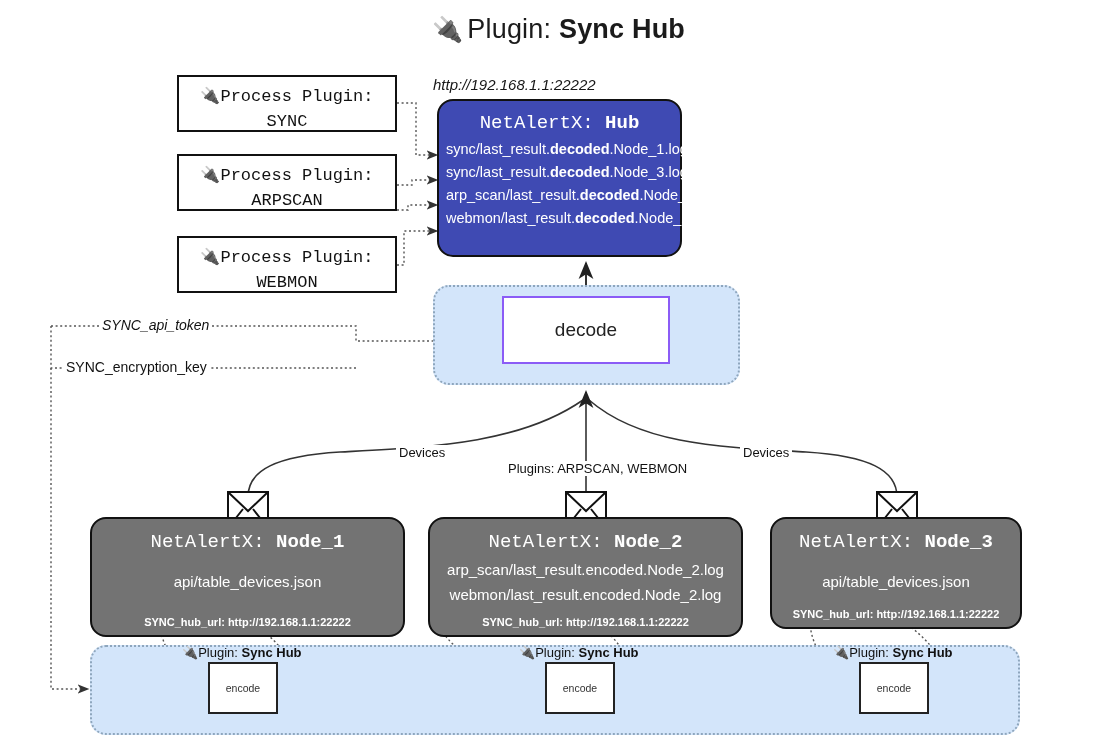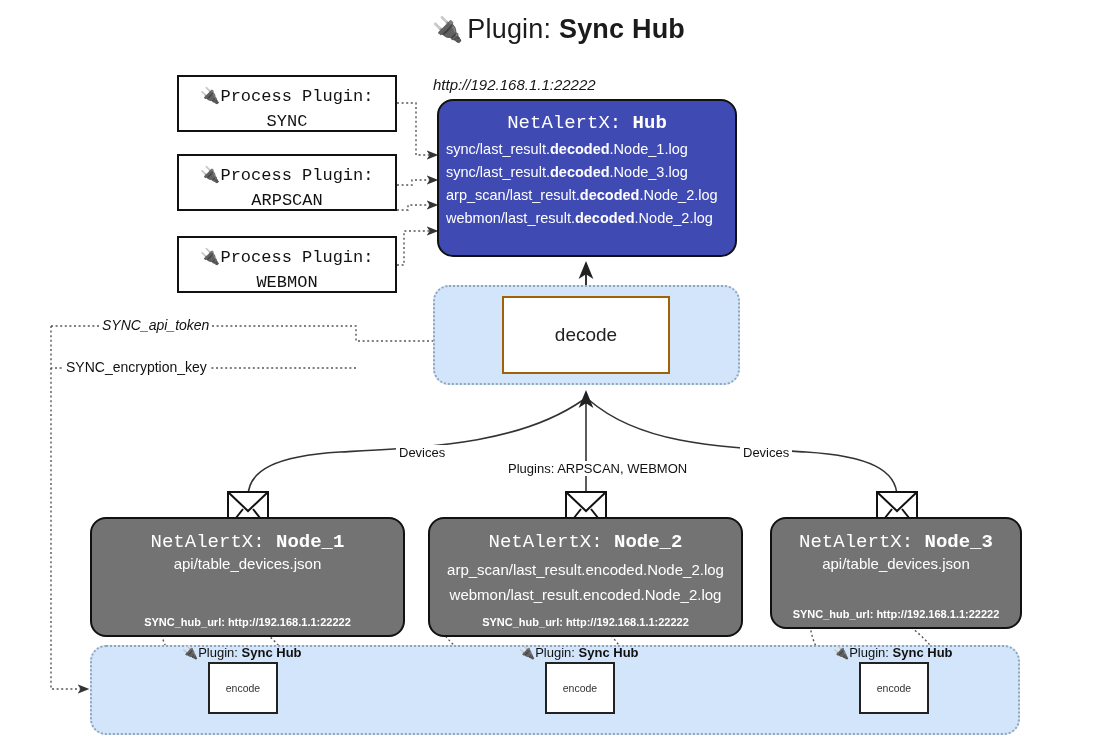--- a/index.html
+++ b/index.html
@@ -44,21 +44,21 @@
     text-align:center;
     padding-top:7px;
     line-height:1.45;
   }
   .procbox .l1 { display:block; white-space:nowrap; }
   .procbox .l2 { display:block; }
   .procbox .pl { font-family:"Liberation Sans", sans-serif; font-size:16px; }
 
   
   #hub {
-    left:437px; top:99px; width:300px; height:158px;
+    left:437px; top:99px; width:245px; height:158px;
     background:#3f4ab3;
     border:2px solid #111;
     border-radius:16px;
     color:#fff;
   }
   #hub .hub-title {
     font-family:"Liberation Mono", monospace;
     font-size:19px; text-align:center; margin-top:11px;
   }
   #hub .hub-title b { font-weight:700; }
@@ -71,22 +71,22 @@
   #hub .logline b { font-weight:700; }
 
   
   .lightbox {
     background:#d3e5fa;
     border:2px dotted #8ea6bd;
     border-radius:16px;
   }
   #decode-wrap { left:433px; top:285px; width:307px; height:100px; }
   #decode {
-    left:502px; top:296px; width:168px; height:78px;
-    background:#fff; border:2px solid #a16207;
+    left:502px; top:296px; width:168px; height:68px;
+    background:#fff; border:2px solid #8b5cf6;
     display:flex; align-items:center; justify-content:center;
     font-size:19px; color:#222;
     font-family:"Liberation Sans", sans-serif;
   }
   #bottom-wrap { left:90px; top:645px; width:930px; height:90px; }
 
   
   .node {
     background:#737373;
     border:2px solid #111;
@@ -95,21 +95,21 @@
     text-align:center;
   }
   .node .nt {
     font-family:"Liberation Mono", monospace;
     font-size:19px;
     margin-top:12px;
   }
   .node .nt b { font-weight:700; }
   .node .nl {
     font-size:15px;
-    margin-top:2px;
+    margin-top:20px;
   }
   .node .nl.tight { margin-top:8px; }
   .node .nurl {
     position:absolute;
     left:0; width:100%;
     bottom:7px;
     font-size:11px;
     font-weight:700;
   }
   .encode-cap {

